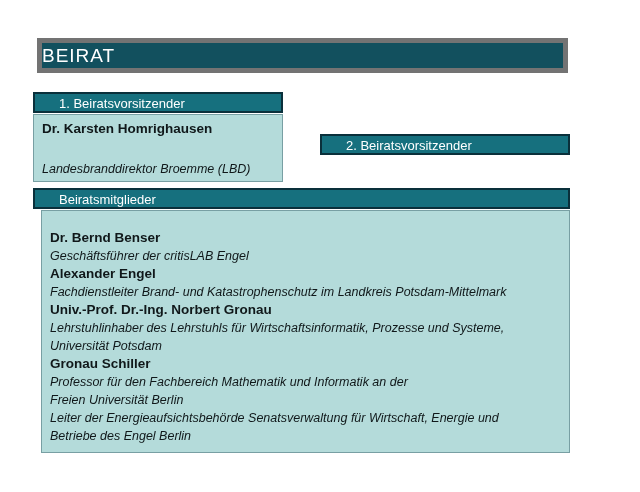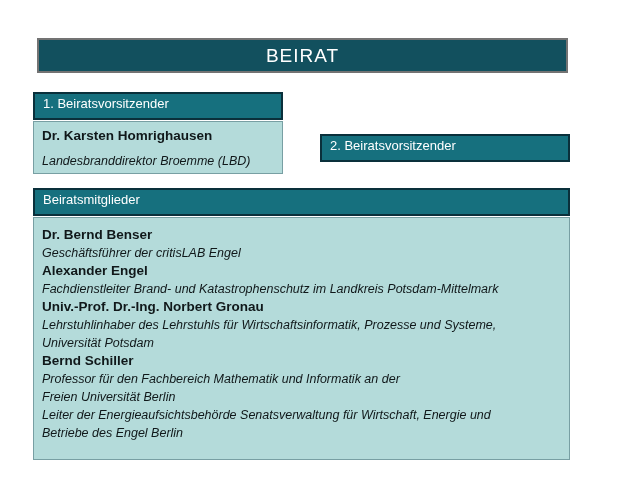--- a/index.html
+++ b/index.html
@@ -12,41 +12,41 @@
     color: #10181a;
     overflow: hidden;
   }
 
   
   .title-bar {
     position: absolute;
     left: 37px; top: 38px;
     width: 531px; height: 35px;
     background: #12505e;
-    border: 2px solid #737373;
+    border: 5px solid #737373;
     box-sizing: border-box;
-    display: flex; align-items: center; justify-content: center;
+    display: flex; align-items: center; 
   }
   .title-bar span {
     color: #ffffff;
     font-size: 19px;
     letter-spacing: 1px;
   }
 
   
   .box { position: absolute; box-sizing: border-box; }
   .box-header {
     background: #16707e;
     border: 2px solid #0a303b;
     box-sizing: border-box;
     color: #ffffff;
     font-size: 13px;
-    height: 28px;
+    height: 21px;
     line-height: 19px;
-    padding: 0 8px;
+    padding: 0 24px;
   }
   .box-body {
     background: #b4dbda;
     border: 1px solid rgba(10, 48, 59, 0.35);
     box-sizing: border-box;
     margin-top: 1px;
     padding: 5px 8px 3px 8px;
   }
   .name {
     font-weight: bold;
@@ -58,28 +58,28 @@
     font-style: italic;
     font-size: 12.5px;
     line-height: 18px;
     white-space: pre-line;
   }
 
   
   .chair-1 { left: 33px; top: 92px; width: 250px; }
   .chair-2 { left: 320px; top: 92px; width: 250px; margin-top: 42px; }
   .chair-1 .box-body { min-height: 50px; }
-  .chair-1 .name { margin-bottom: 7px; }
+  .chair-1 .name { margin-bottom: 22px; }
   .chair-2 .box-body { min-height: 55px; padding-top: 4px; }
   .chair-2 .name { line-height: 17px; }
   .chair-2 .role { line-height: 17px; }
 
   
   .members-box { left: 33px; top: 188px; width: 537px; }
-  .members-box .box-body { min-height: 243px; padding-top: 8px; }
+  .members-box .box-body { min-height: 243px; padding-top: 18px; margin-left: 8px; }
 </style>
 </head>
 <body>
 
 <div class="slide">
 
   <div class="title-bar">
     <span>BEIRAT</span>
   </div>
 
@@ -109,21 +109,21 @@
         <div class="role">Fachdienstleiter Brand- und Katastrophenschutz im Landkreis Potsdam-Mittelmark</div>
       </div>
 
       <div>
         <div class="name">Univ.-Prof. Dr.-Ing. Norbert Gronau</div>
         <div class="role">Lehrstuhlinhaber des Lehrstuhls für Wirtschaftsinformatik, Prozesse und Systeme,
 Universität Potsdam</div>
       </div>
 
       <div>
-        <div class="name">Bernd Schiller</div>
+        <div class="name">Gronau Schiller</div>
         <div class="role">Professor für den Fachbereich Mathematik und Informatik an der
 Freien Universität Berlin</div>
       </div>
 
       <div>
         <div class="role">Leiter der Energieaufsichtsbehörde Senatsverwaltung für Wirtschaft, Energie und
 Betriebe des Engel Berlin</div>
       </div>
 
     </div>

